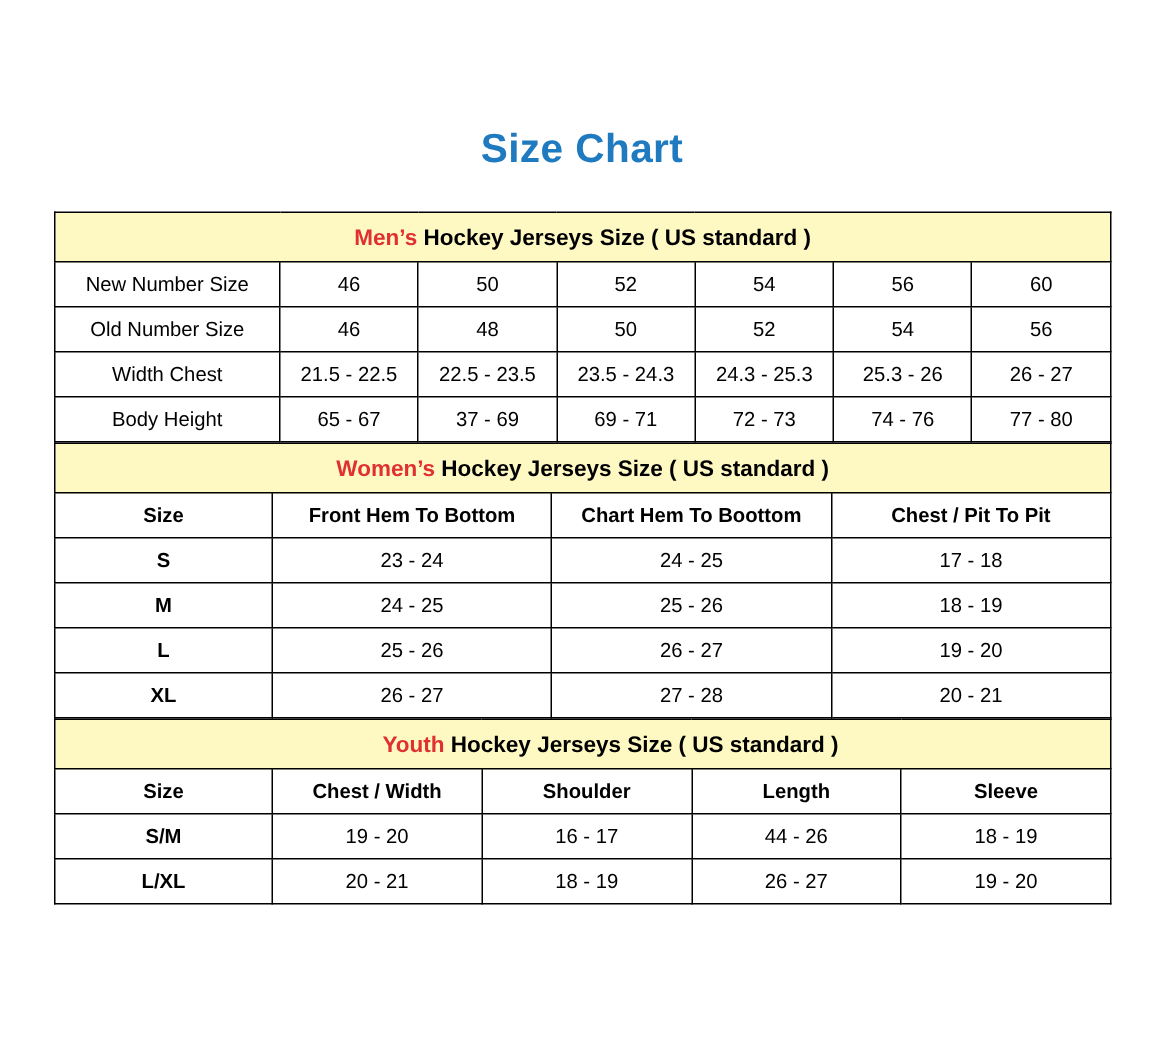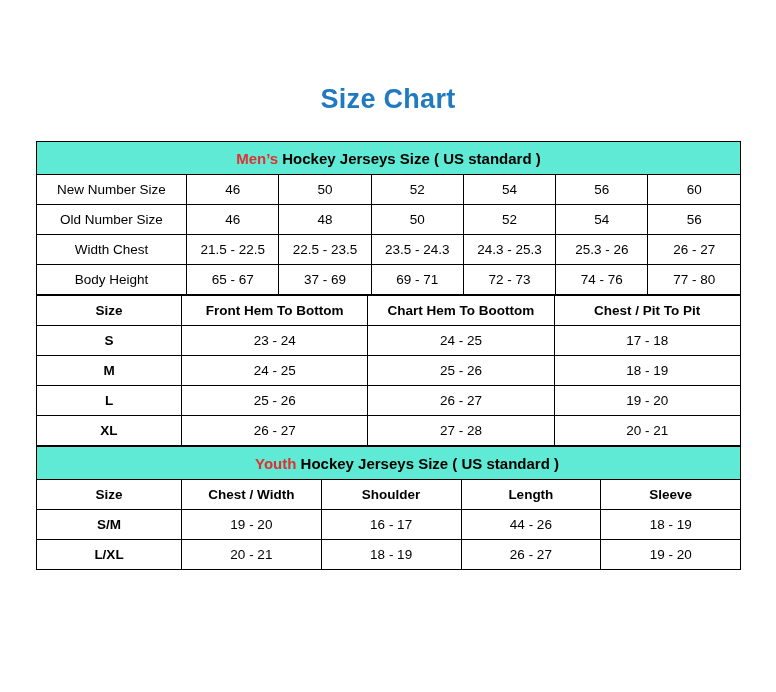--- a/index.html
+++ b/index.html
@@ -39,21 +39,21 @@
   td, th {
     border: 1px solid #000000;
     font-size: 13.5px;
     text-align: center;
     padding: 0;
     height: 29px;
     font-weight: normal;
     vertical-align: middle;
   }
   .band {
-    background: #5eead4;
+    background: #fef9c3;
     font-size: 15px;
     font-weight: bold;
     height: 32px;
   }
   .band .accent-men { color: #e03030; }
   .band .accent-women { color: #e03030; }
   .band .accent-youth { color: #e03030; margin-left: 37px; }
   .hdr {
     font-weight: bold;
   }
@@ -137,20 +137,23 @@
 
     <table class="women">
       <colgroup>
         <col class="c0">
           <col class="cx">
           <col class="cx">
           <col class="cx">
       </colgroup>
       <tbody>
         <tr>
+          <td class="band" colspan="4"><span class="accent-women">Women’s</span><span> Hockey Jerseys Size ( US standard )</span></td>
+        </tr>
+        <tr>
           <td class="hdr">Size</td>
           <td class="hdr">Front Hem To Bottom</td>
           <td class="hdr">Chart Hem To Boottom</td>
           <td class="hdr">Chest / Pit To Pit</td>
         </tr>
         <tr>
           <td class="boldcell">S</td>
           <td>23 - 24</td>
           <td>24 - 25</td>
           <td>17 - 18</td>

